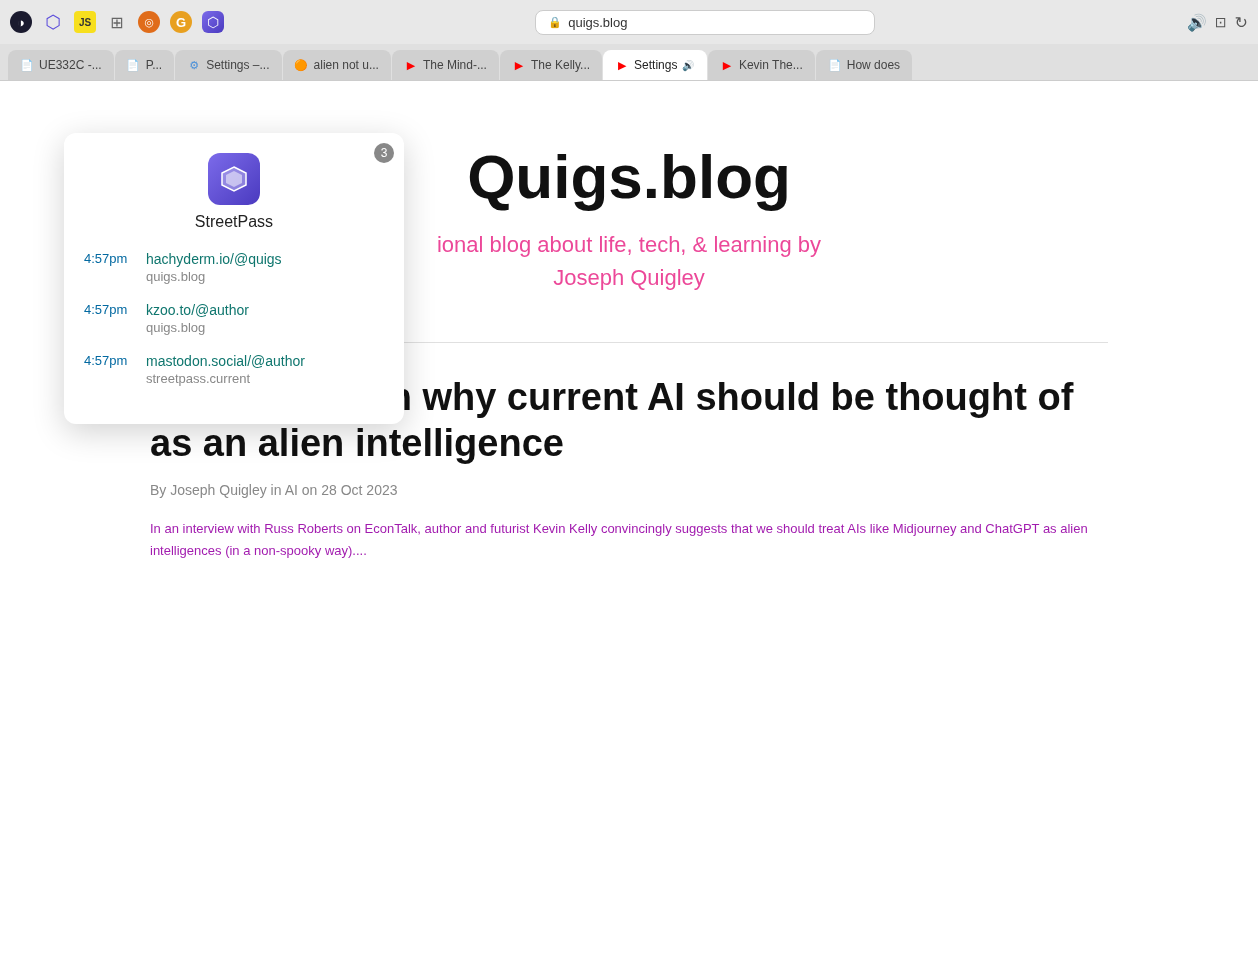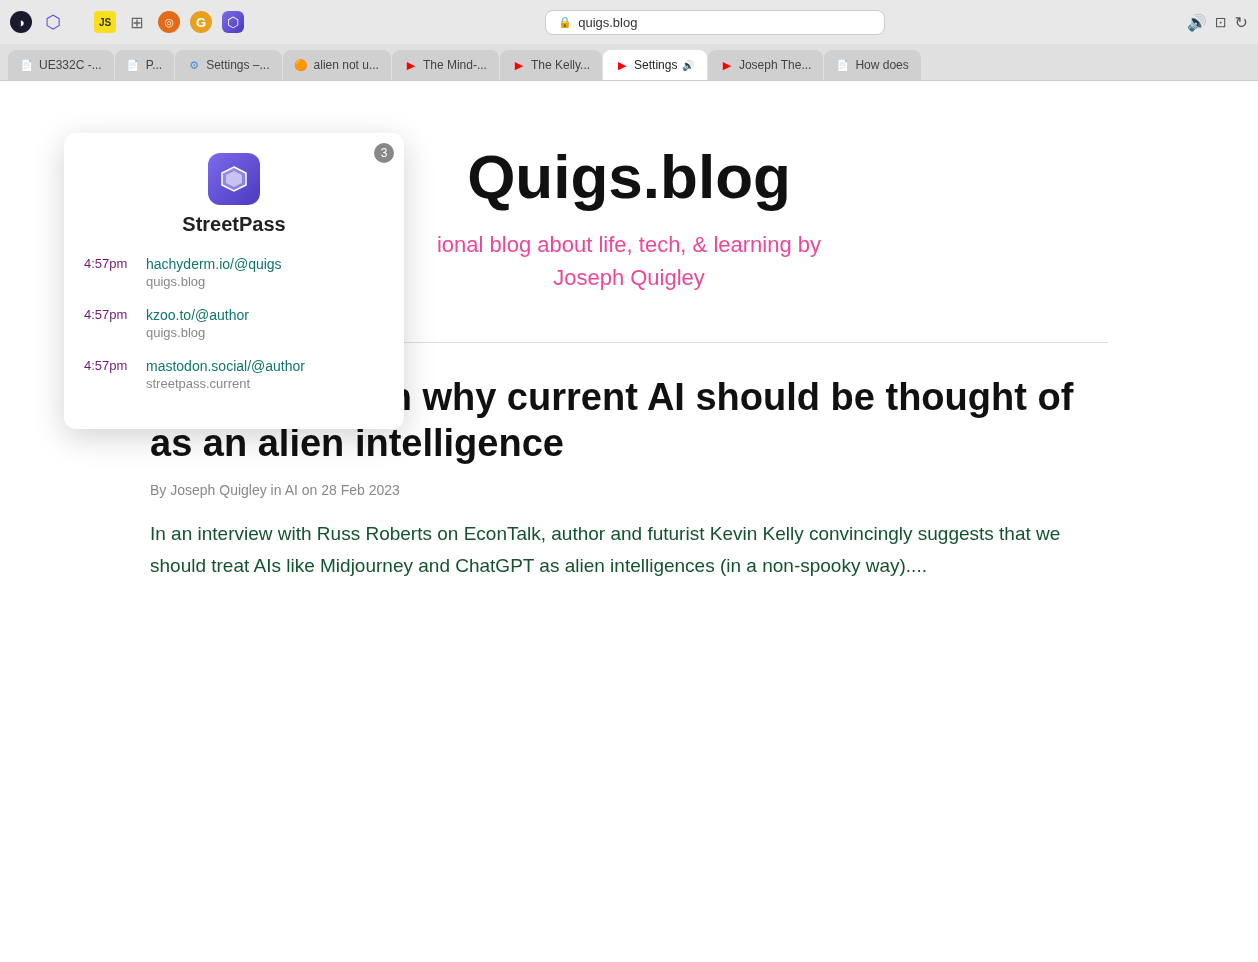--- a/index.html
+++ b/index.html
@@ -5,21 +5,21 @@
     * { margin: 0; padding: 0; box-sizing: border-box; }
     body { width: 1258px; height: 962px; overflow: hidden; background: #f0f0f0; font-family: -apple-system, BlinkMacSystemFont, 'Segoe UI', sans-serif; position: relative; }
 
     
     .browser-chrome { width: 100%; background: #e8e8e8; border-bottom: 1px solid #ccc; }
 
     
     .toolbar { display: flex; align-items: center; padding: 6px 10px; gap: 8px; background: #e8e8e8; height: 44px; }
     .toolbar-icons { display: flex; gap: 10px; align-items: center; }
     .toolbar-icon { width: 22px; height: 22px; display: flex; align-items: center; justify-content: center; font-size: 16px; }
-    .toolbar-icon.blue { color: #3b7de9; margin-left: 20px; }
+    .toolbar-icon.blue { color: #3b7de9; }
     .toolbar-icon.orange { color: #e87c2a; border-radius: 50%; background: #e87c2a; color: white; font-size: 13px; }
     .toolbar-icon.cube { color: #5b4cdb; }
 
     .address-bar-wrapper { flex: 1; display: flex; justify-content: center; }
     .address-bar { display: flex; align-items: center; background: white; border: 1px solid #ccc; border-radius: 8px; padding: 4px 12px; width: 340px; gap: 6px; font-size: 13px; color: #333; }
     .lock-icon { color: #888; font-size: 11px; }
 
     .toolbar-right { display: flex; align-items: center; gap: 8px; }
     .toolbar-right-icon { font-size: 16px; color: #555; cursor: pointer; }
 
@@ -36,31 +36,31 @@
     
     .page-content { width: 100%; height: calc(962px - 80px); background: white; position: relative; overflow: hidden; }
 
     
     .blog-content { position: absolute; top: 0; left: 0; right: 0; bottom: 0; padding: 60px 150px; background: white; }
     .blog-title { font-size: 62px; font-weight: 900; color: #111; text-align: center; margin-bottom: 16px; }
     .blog-subtitle { font-size: 22px; color: #ec4899; text-align: center; line-height: 1.5; margin-bottom: 48px; }
     .blog-divider { border: none; border-top: 1px solid #e0e0e0; margin: 0 0 32px 0; }
     .article-title { font-size: 38px; font-weight: 900; color: #111; line-height: 1.2; margin-bottom: 16px; }
     .article-meta { font-size: 14px; color: #888; margin-bottom: 20px; }
-    .article-excerpt { font-size: 19px; color: #14532d; line-height: 1.7; }
+    .article-excerpt { font-size: 13px; color: #a21caf; line-height: 1.7; }
 
     
     .popup { position: absolute; top: 52px; left: 64px; width: 340px; background: white; border-radius: 12px; box-shadow: 0 8px 32px rgba(0,0,0,0.18); z-index: 100; padding: 20px; }
     .popup-header { display: flex; flex-direction: column; align-items: center; margin-bottom: 20px; gap: 8px; }
     .popup-icon { width: 52px; height: 52px; background: linear-gradient(135deg, #7c6bea, #4a3abf); border-radius: 12px; display: flex; align-items: center; justify-content: center; }
-    .popup-title { font-size: 20px; font-weight: 700; color: #222; }
+    .popup-title { font-size: 16px; font-weight: 400; color: #222; }
     .notification-badge { position: absolute; top: 10px; right: 10px; background: #888; color: white; border-radius: 50%; width: 20px; height: 20px; font-size: 12px; display: flex; align-items: center; justify-content: center; }
 
     .popup-item { display: flex; gap: 12px; margin-bottom: 18px; }
-    .popup-time { font-size: 13px; color: #701a75; white-space: nowrap; min-width: 50px; }
+    .popup-time { font-size: 13px; color: #0369a1; white-space: nowrap; min-width: 50px; }
     .popup-links { display: flex; flex-direction: column; gap: 2px; }
     .popup-link { font-size: 14px; color: #0f766e; text-decoration: none; }
     .popup-source { font-size: 13px; color: #888; }
   </style>
 </head>
 <body>
 
 <div class="browser-chrome">
 
   <div class="toolbar">
@@ -113,37 +113,37 @@
       <span class="tab-favicon tab-yt">▶</span>
       <span class="tab-label">The Kelly...</span>
     </div>
     <div class="tab active">
       <span class="tab-favicon tab-yt">▶</span>
       <span class="tab-label">Settings</span>
       <span class="tab-audio">🔊</span>
     </div>
     <div class="tab">
       <span class="tab-favicon tab-yt">▶</span>
-      <span class="tab-label">Joseph The...</span>
+      <span class="tab-label">Kevin The...</span>
     </div>
     <div class="tab">
       <span class="tab-favicon" style="color:#aaa;">📄</span>
       <span class="tab-label">How does</span>
     </div>
   </div>
 </div>
 
 <div class="page-content">
 
   <div class="blog-content">
     <h1 class="blog-title">Quigs.blog</h1>
     <p class="blog-subtitle">ional blog about life, tech, &amp; learning by<br>Joseph Quigley</p>
     <hr class="blog-divider">
     <h2 class="article-title">Kevin Kelly on why current AI should be thought of as an alien intelligence</h2>
-    <p class="article-meta">By Joseph Quigley in AI on 28 Feb 2023</p>
+    <p class="article-meta">By Joseph Quigley in AI on 28 Oct 2023</p>
     <p class="article-excerpt">In an interview with Russ Roberts on EconTalk, author and futurist Kevin Kelly convincingly suggests that we should treat AIs like Midjourney and ChatGPT as alien intelligences (in a non-spooky way)....</p>
   </div>
 
   <div class="popup">
     <div class="notification-badge">3</div>
     <div class="popup-header">
       <div class="popup-icon">
         <svg width="32" height="32" viewBox="0 0 32 32" fill="none">
           <polygon points="16,4 28,10 28,22 16,28 4,22 4,10" fill="rgba(255,255,255,0.3)" stroke="white" stroke-width="1.5"></polygon>
           <polygon points="16,8 24,12 24,20 16,24 8,20 8,12" fill="rgba(255,255,255,0.5)"></polygon>

